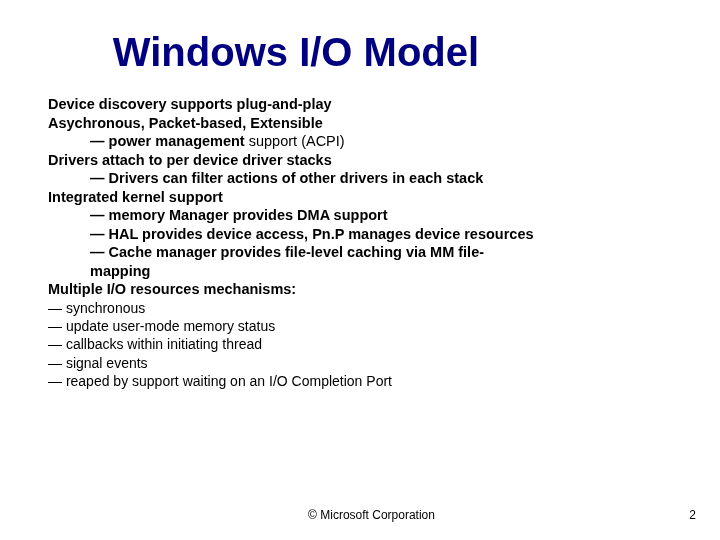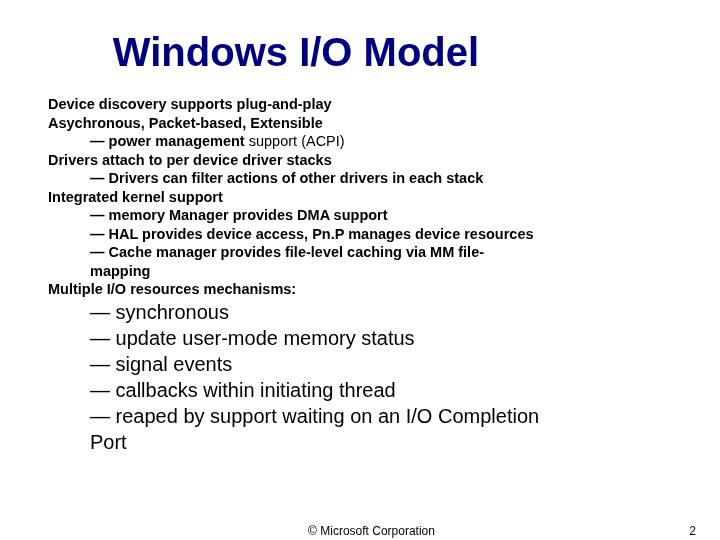--- a/index.html
+++ b/index.html
@@ -3,22 +3,22 @@
 <meta charset="utf-8">
 <style>
   * { margin: 0; padding: 0; box-sizing: border-box; }
   html, body { width: 720px; height: 540px; background: #fff; font-family: Arial, Helvetica, sans-serif; color: #000; }
   .slide { width: 592px; height: 540px; position: relative; padding: 30px 48px 0 48px; }
   .title { font-size: 40px; color: #000080; text-align: center; margin-bottom: 20px; font-family: Arial, sans-serif; }
   .body { font-size: 14.5px; line-height: 1.28; }
   .bold { font-weight: bold; }
   .lvl1 { margin-left: 0; }
   .lvl2 { margin-left: 42px; }
-  .lvl3 { margin-left: 42px; font-size: 20px; line-height: 1.3; }
-  .footer { position: absolute; bottom: 2px; left: 0; width: 720px; font-size: 12px; padding-left: 23px; }
+  .lvl3 { font-size: 14px; line-height: 1.3; }
+  .footer { position: absolute; bottom: 18px; left: 0; width: 720px; font-size: 12px; padding-left: 23px; }
   .copyright { text-align: center; }
   .pagenum { position: absolute; right: 24px; bottom: 0; }
 </style>
 </head>
 <body>
 
 <div class="slide">
   <h1 class="title">Windows I/O Model</h1>
 
   <div class="body">
@@ -31,22 +31,22 @@
     <div class="lvl2 bold">— Drivers can filter actions of other drivers in each stack</div>
 
     <div class="lvl1 bold">Integrated kernel support</div>
     <div class="lvl2 bold">— memory Manager provides DMA support</div>
     <div class="lvl2 bold">— HAL provides device access, Pn.P manages device resources</div>
     <div class="lvl2 bold">— Cache manager provides file-level caching via MM file-mapping</div>
 
     <div class="lvl1 bold">Multiple I/O resources mechanisms:</div>
     <div class="lvl3">— synchronous</div>
     <div class="lvl3">— update user-mode memory status</div>
+    <div class="lvl3">— callbacks within initiating thread</div>
     <div class="lvl3">— signal events</div>
-    <div class="lvl3">— callbacks within initiating thread</div>
     <div class="lvl3">— reaped by support waiting on an I/O Completion Port</div>
   </div>
 
   <div class="footer">
     <div class="copyright">© Microsoft Corporation</div>
     <div class="pagenum">2</div>
   </div>
 </div>
 
 </body></html>

